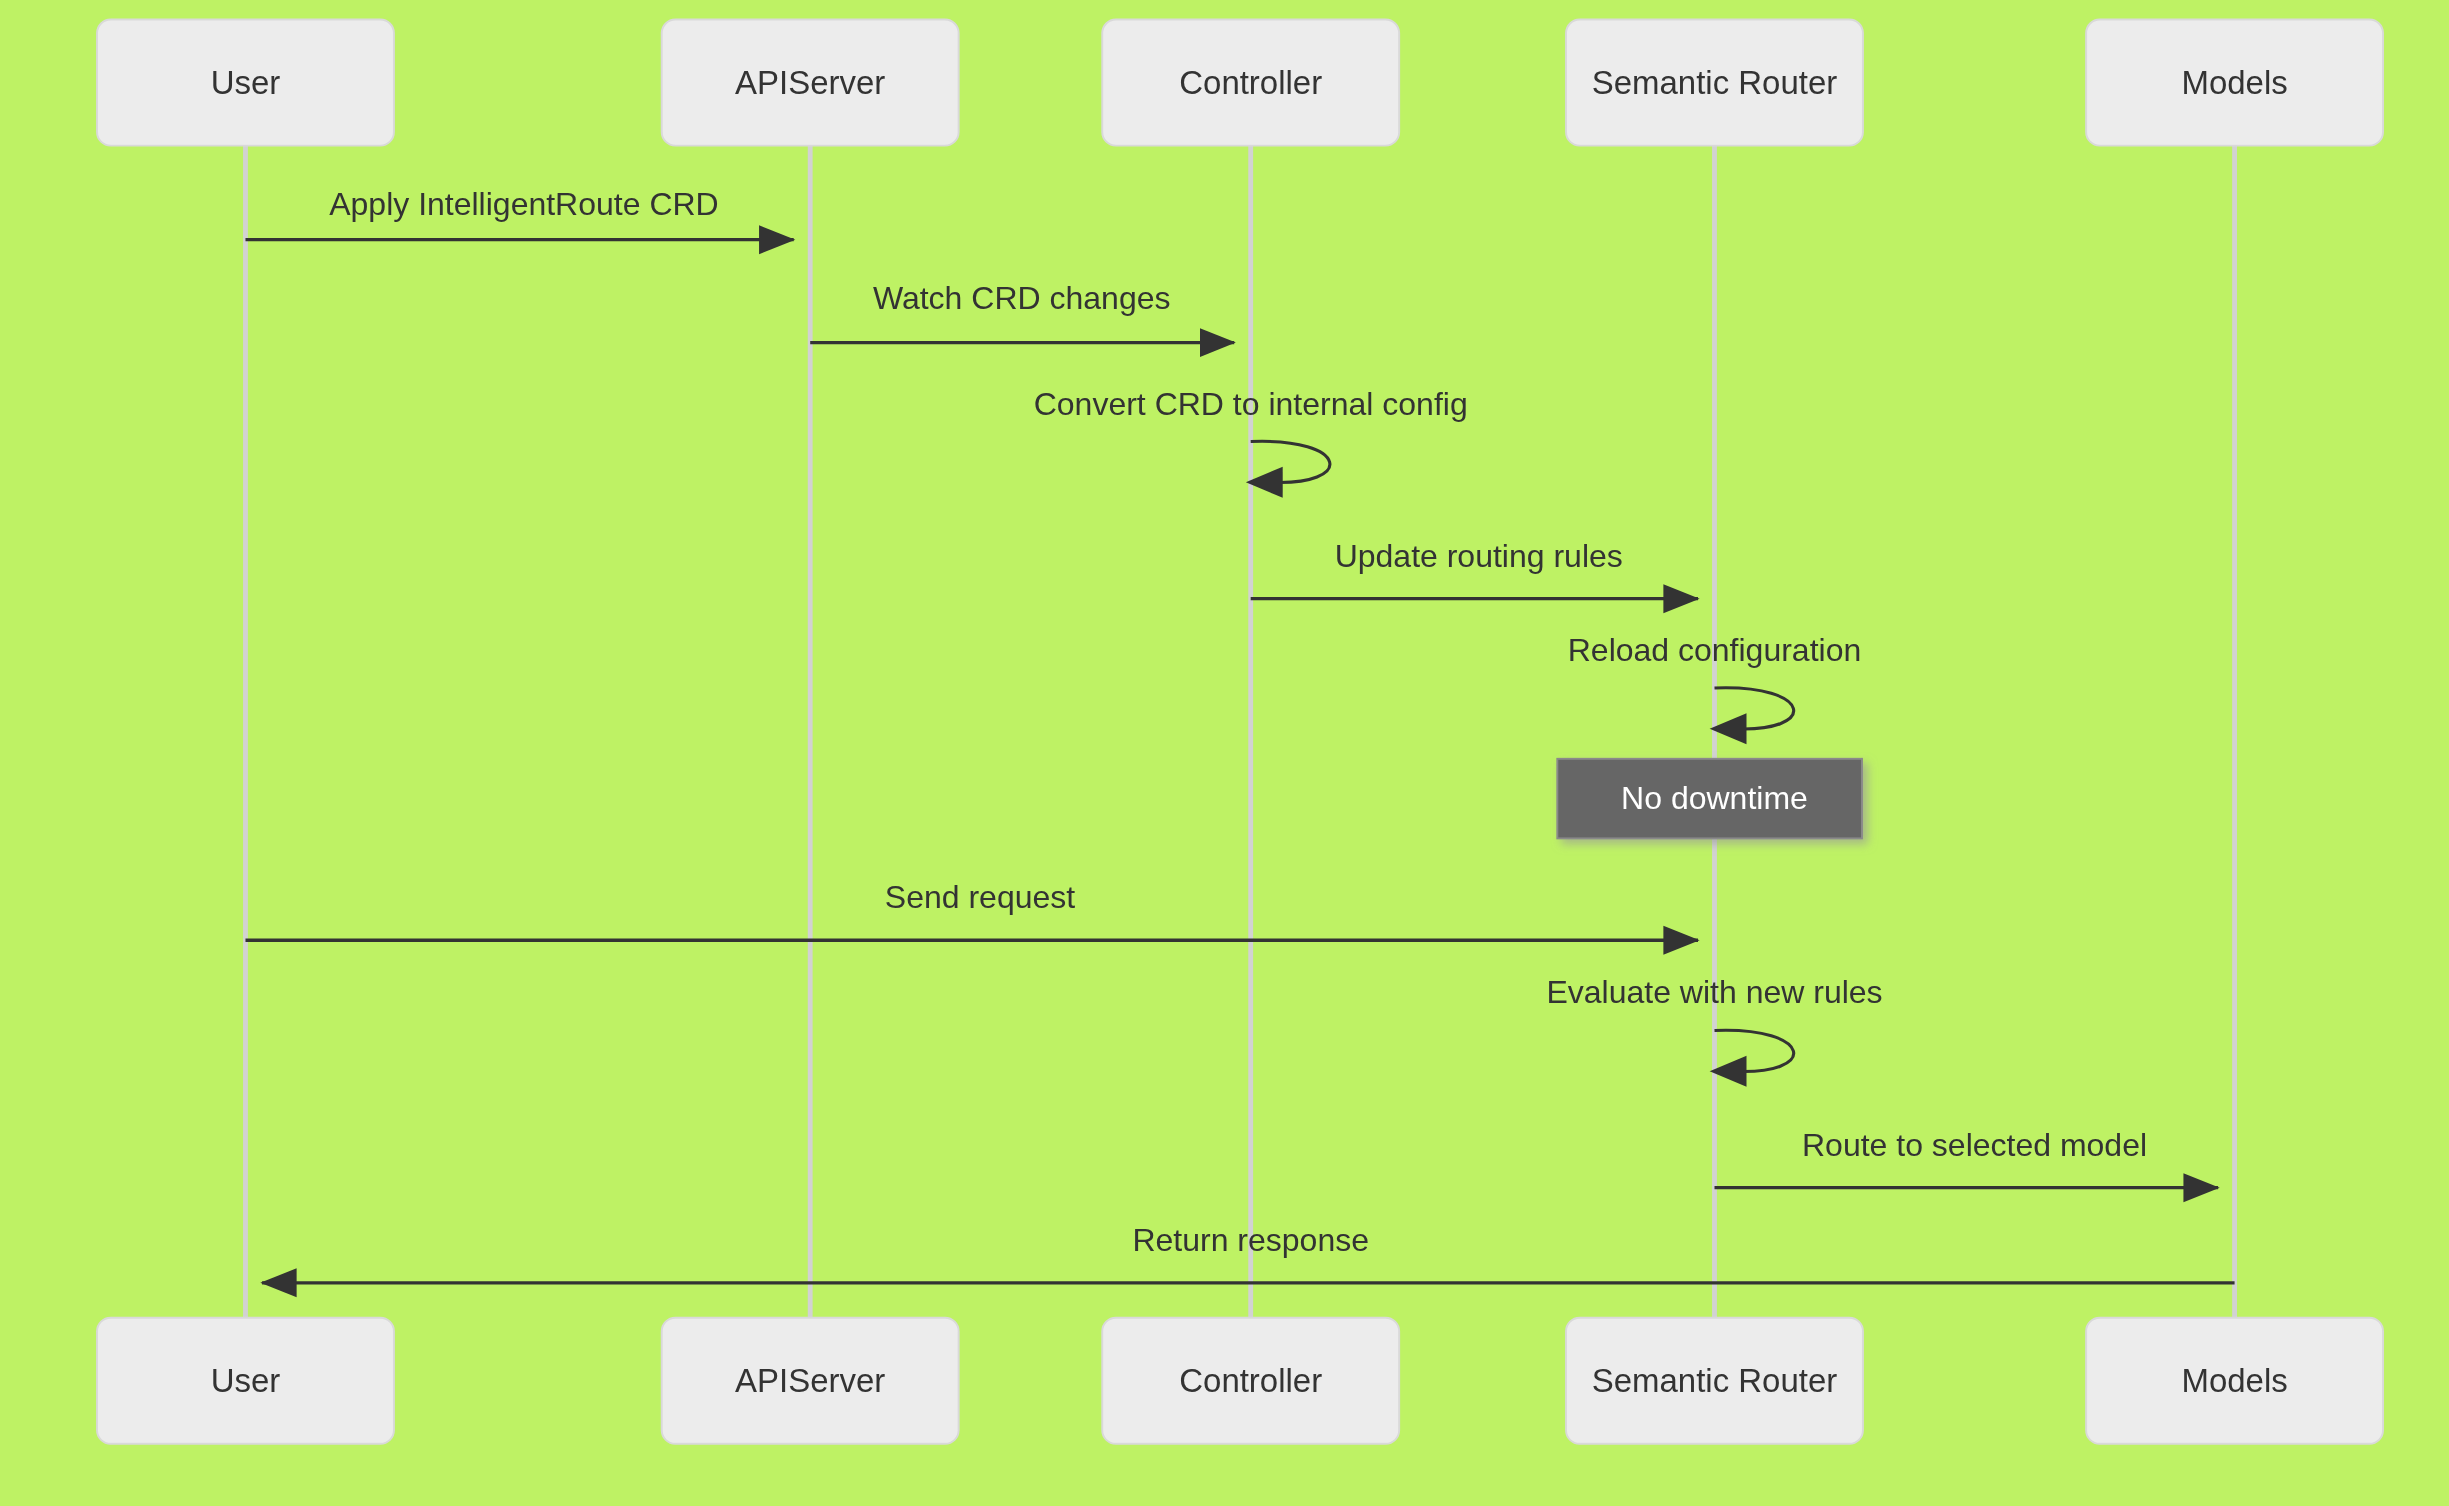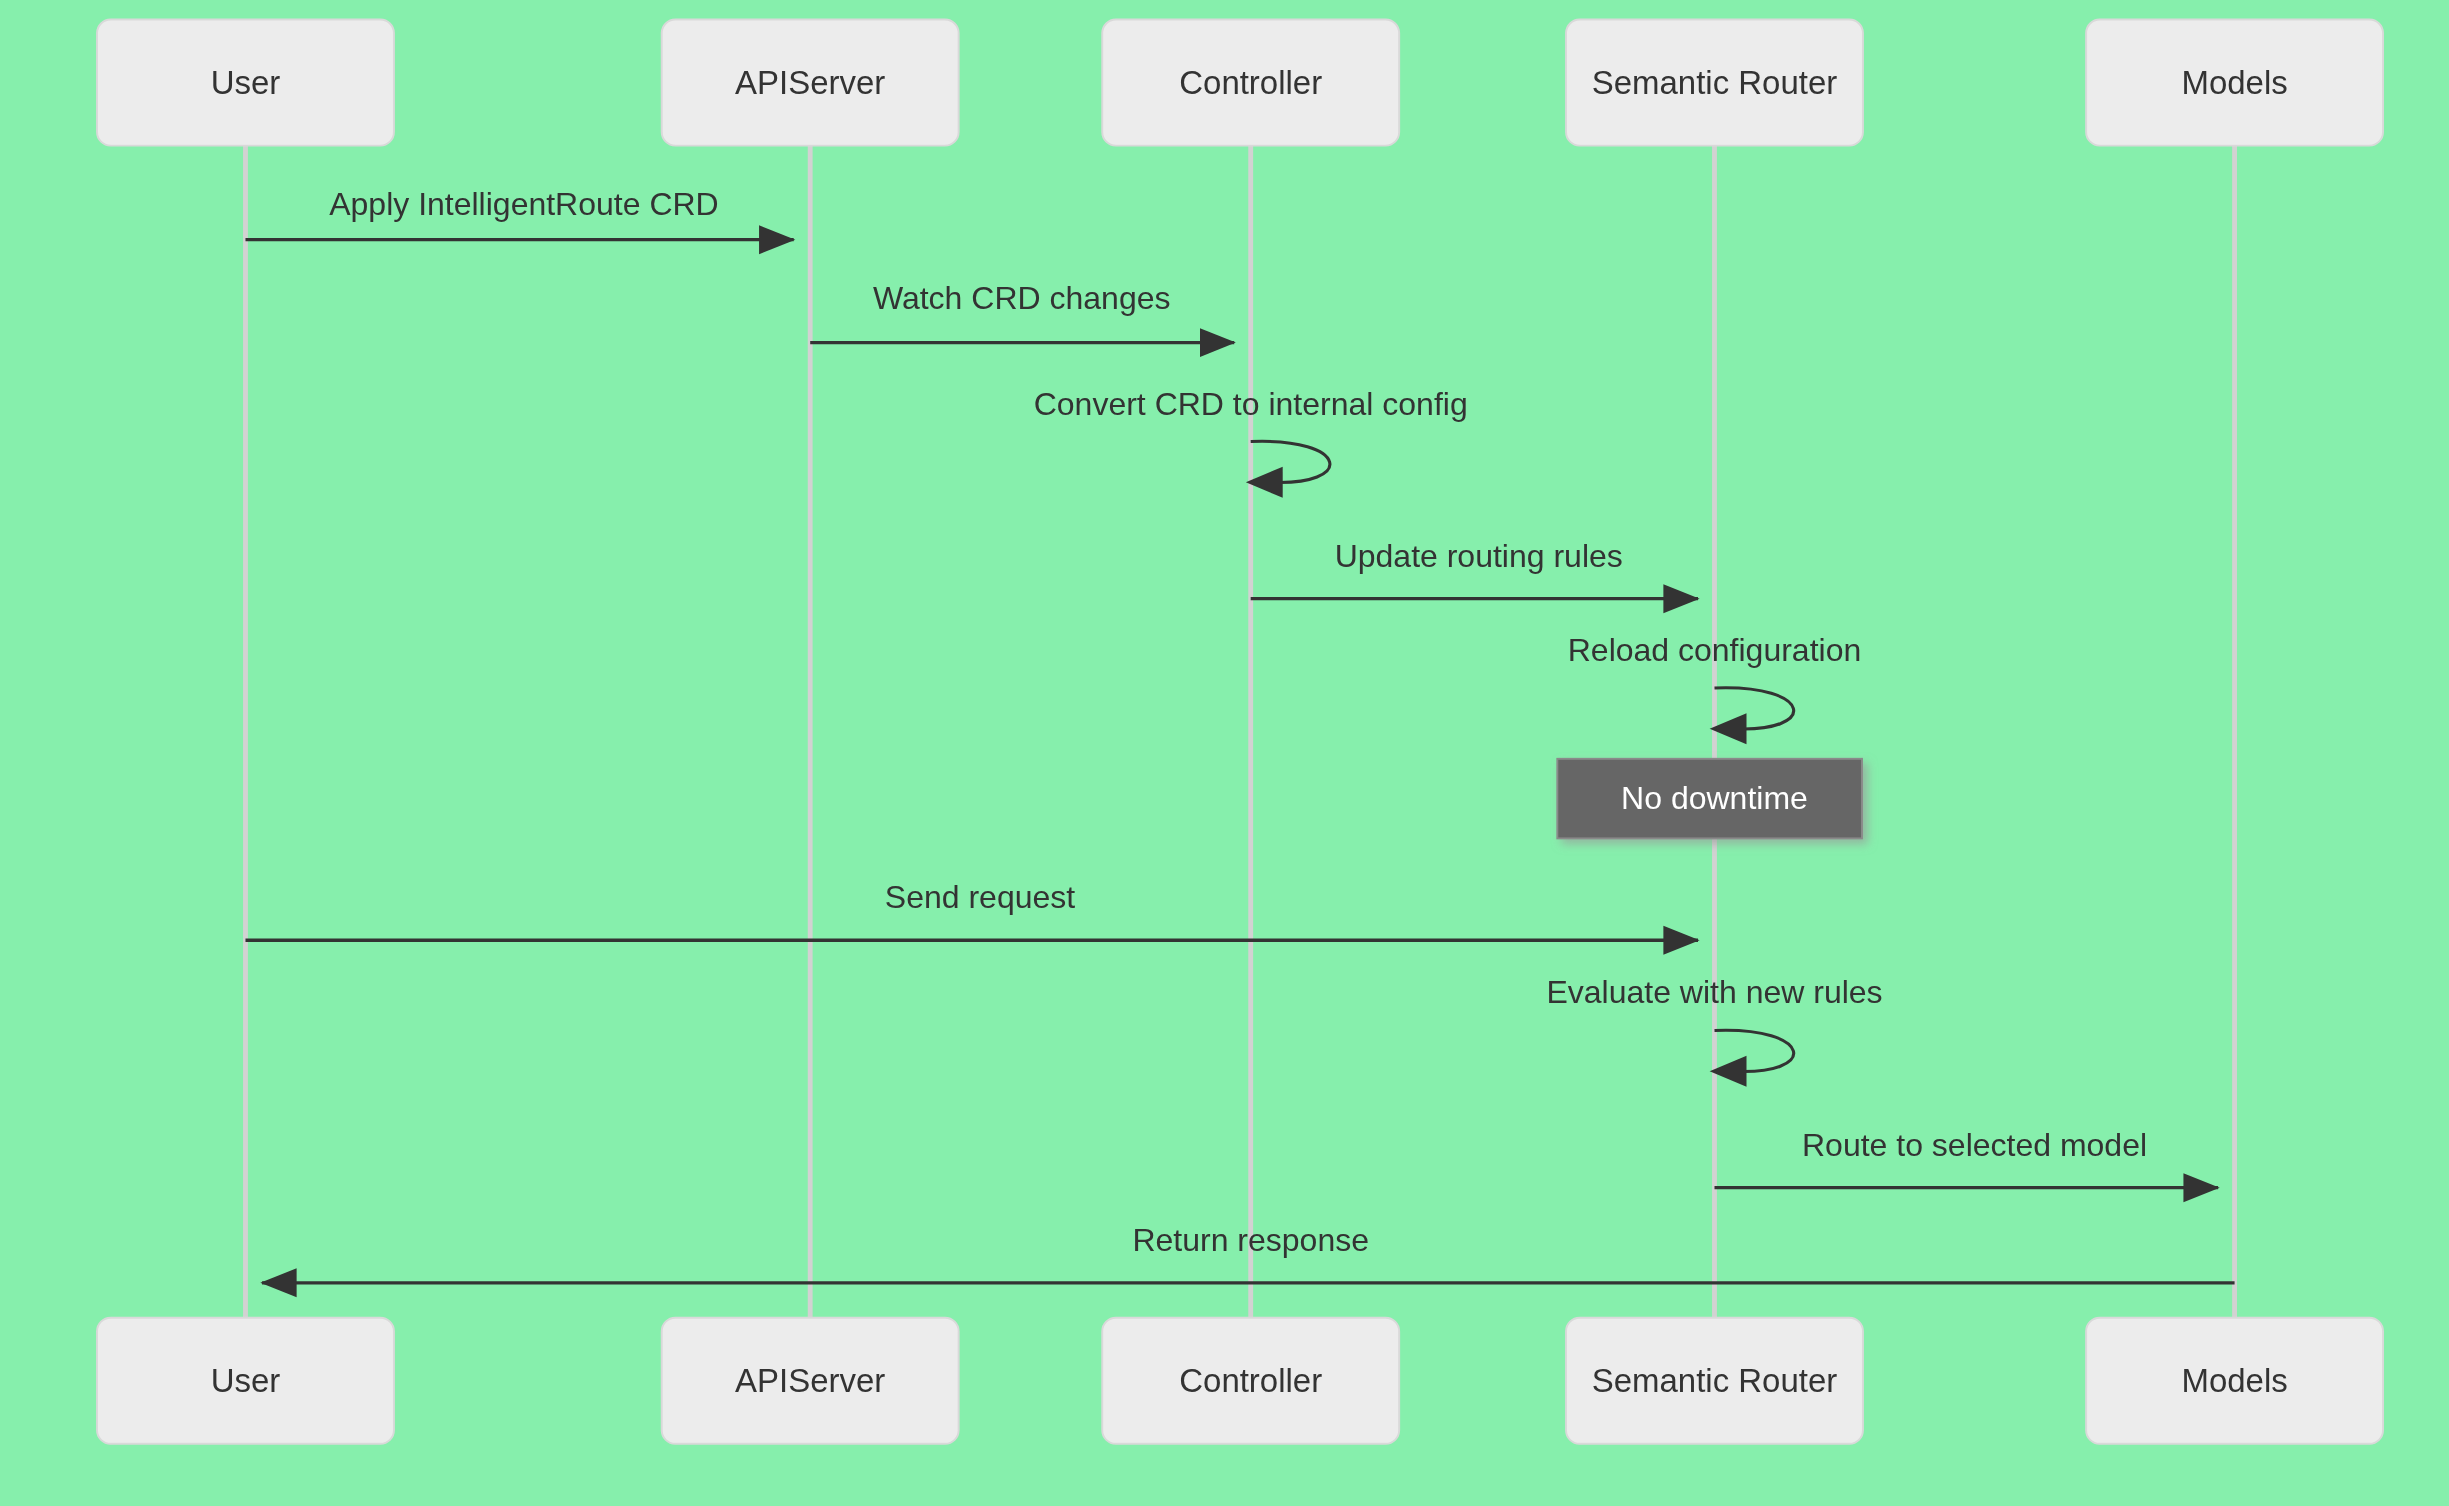--- a/index.html
+++ b/index.html
@@ -12,21 +12,21 @@
     font-family: "Liberation Sans", sans-serif;
     width: 2449px;
     height: 1506px;
     overflow: hidden;
     position: relative;
   }
   #diagram-root {
     position: relative;
     width: 2449px;
     height: 1506px;
-    background: #86efac;
+    background: #bef264;
   }
   svg#seq-svg {
     position: absolute;
     left: 0;
     top: 0;
     width: 2449px;
     height: 1506px;
     display: block;
   }
   .actor-box-rect {

